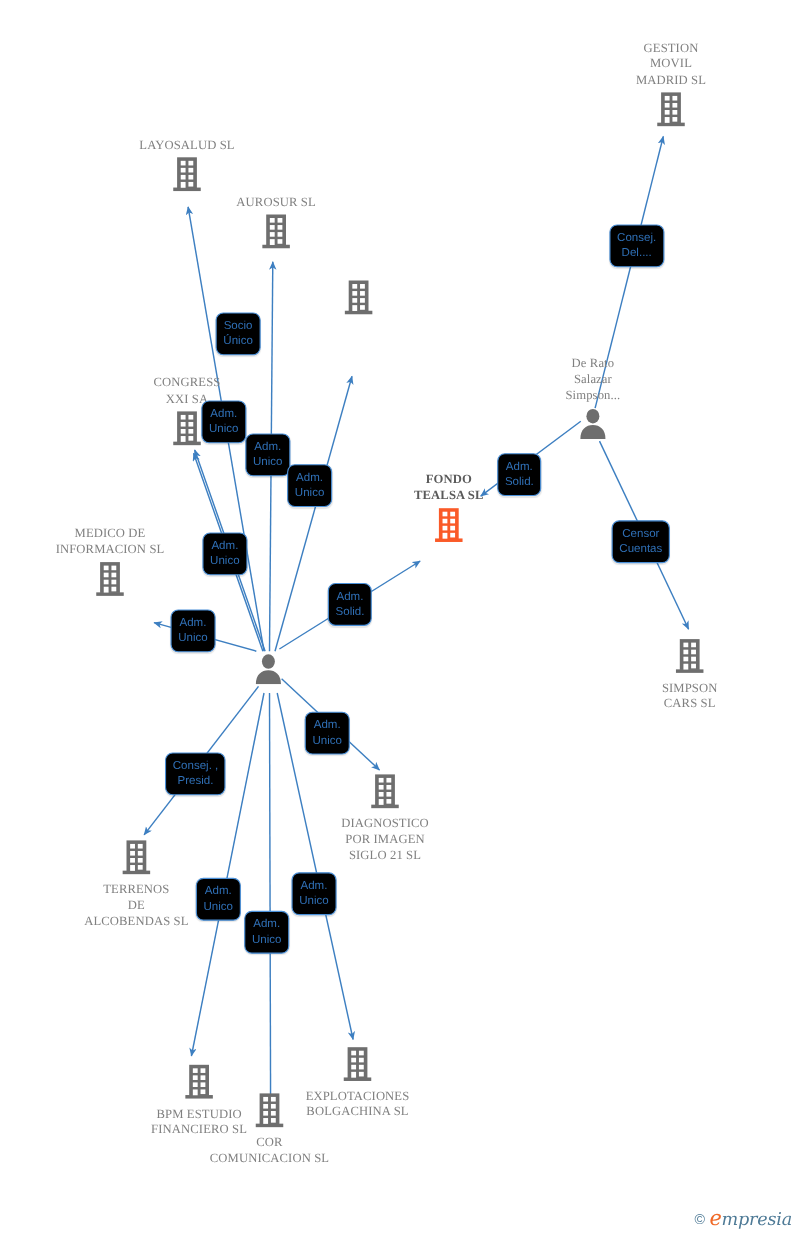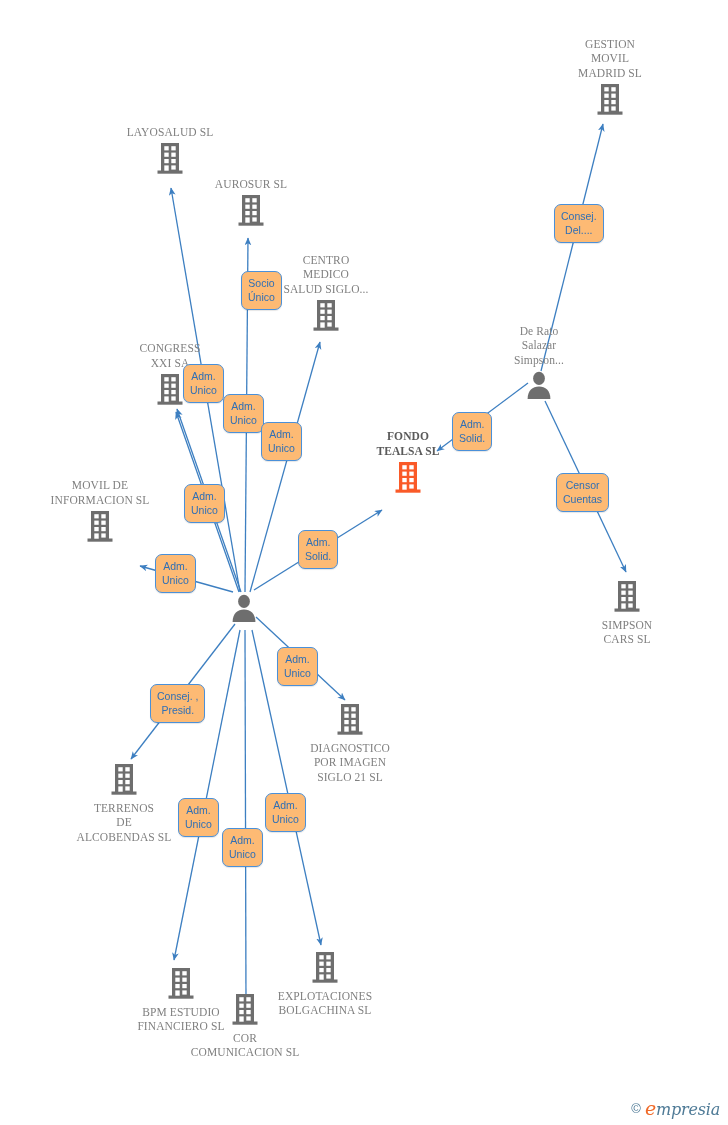--- a/index.html
+++ b/index.html
@@ -52,21 +52,21 @@
 
   .node.highlight .caption {
     color: #5a5a5a;
     font-weight: bold;
   }
 
   
   .chip {
     position: absolute;
     box-sizing: border-box;
-    background: #fdba74;
+    background: #000000;
     border: 1.4px solid #4a90d9;
     border-radius: 7px;
     color: #2f6fb5;
     font-size: 10.5px;
     line-height: 14px;
     text-align: center;
     padding: 4px 6px 5px 6px;
     white-space: pre-line;
     box-shadow: 0 1px 1px rgba(0,0,0,0.10);
   }
@@ -149,23 +149,20 @@
             <rect x="15.3" y="5.2" width="4.4" height="4.2" fill="#fff"></rect>
             <rect x="8.3" y="11.6" width="4.4" height="4.2" fill="#fff"></rect>
             <rect x="15.3" y="11.6" width="4.4" height="4.2" fill="#fff"></rect>
             <rect x="8.3" y="18" width="4.4" height="4.2" fill="#fff"></rect>
             <rect x="15.3" y="18" width="4.4" height="4.2" fill="#fff"></rect>
             <rect x="8.3" y="24.4" width="4.4" height="5.3" fill="#fff"></rect>
             <rect x="15.3" y="24.4" width="4.4" height="4.2" fill="#fff"></rect>
           </svg></span>
       </div>
       <div class="node above" style="left: 326px; top: 252.5px;">
-        <span class="caption">CENTRO
-MEDICO
-SALUD SIGLO...</span>
         <span class="glyph"><svg width="28" height="34" viewBox="0 0 28 34" xmlns="http://www.w3.org/2000/svg">
             <rect x="5" y="2" width="18" height="28" fill="#6e6e6e"></rect>
             <rect x="1.5" y="29.5" width="25" height="3.2" fill="#6e6e6e"></rect>
             <rect x="8.3" y="5.2" width="4.4" height="4.2" fill="#fff"></rect>
             <rect x="15.3" y="5.2" width="4.4" height="4.2" fill="#fff"></rect>
             <rect x="8.3" y="11.6" width="4.4" height="4.2" fill="#fff"></rect>
             <rect x="15.3" y="11.6" width="4.4" height="4.2" fill="#fff"></rect>
             <rect x="8.3" y="18" width="4.4" height="4.2" fill="#fff"></rect>
             <rect x="15.3" y="18" width="4.4" height="4.2" fill="#fff"></rect>
             <rect x="8.3" y="24.4" width="4.4" height="5.3" fill="#fff"></rect>
@@ -182,21 +179,21 @@
             <rect x="15.3" y="5.2" width="4.4" height="4.2" fill="#fff"></rect>
             <rect x="8.3" y="11.6" width="4.4" height="4.2" fill="#fff"></rect>
             <rect x="15.3" y="11.6" width="4.4" height="4.2" fill="#fff"></rect>
             <rect x="8.3" y="18" width="4.4" height="4.2" fill="#fff"></rect>
             <rect x="15.3" y="18" width="4.4" height="4.2" fill="#fff"></rect>
             <rect x="8.3" y="24.4" width="4.4" height="5.3" fill="#fff"></rect>
             <rect x="15.3" y="24.4" width="4.4" height="4.2" fill="#fff"></rect>
           </svg></span>
       </div>
       <div class="node above" style="left: 100px; top: 478px;">
-        <span class="caption">MOVIL DE
+        <span class="caption">MEDICO DE
 INFORMACION SL</span>
         <span class="glyph"><svg width="28" height="34" viewBox="0 0 28 34" xmlns="http://www.w3.org/2000/svg">
             <rect x="5" y="2" width="18" height="28" fill="#6e6e6e"></rect>
             <rect x="1.5" y="29.5" width="25" height="3.2" fill="#6e6e6e"></rect>
             <rect x="8.3" y="5.2" width="4.4" height="4.2" fill="#fff"></rect>
             <rect x="15.3" y="5.2" width="4.4" height="4.2" fill="#fff"></rect>
             <rect x="8.3" y="11.6" width="4.4" height="4.2" fill="#fff"></rect>
             <rect x="15.3" y="11.6" width="4.4" height="4.2" fill="#fff"></rect>
             <rect x="8.3" y="18" width="4.4" height="4.2" fill="#fff"></rect>
             <rect x="15.3" y="18" width="4.4" height="4.2" fill="#fff"></rect>
@@ -345,21 +342,21 @@
             <rect x="8.3" y="18" width="4.4" height="4.2" fill="#fff"></rect>
             <rect x="15.3" y="18" width="4.4" height="4.2" fill="#fff"></rect>
             <rect x="8.3" y="24.4" width="4.4" height="5.3" fill="#fff"></rect>
             <rect x="15.3" y="24.4" width="4.4" height="4.2" fill="#fff"></rect>
           </svg></span>
         <span class="caption">EXPLOTACIONES
 BOLGACHINA SL</span>
       </div>
     </div>
   <div id="chips">
-      <div class="chip" style="left: 196px; top: 271px; margin-left: 45px;">Socio
+      <div class="chip" style="left: 196px; top: 284px;">Socio
 Único</div>
       <div class="chip" style="left: 223px; top: 394px;">Adm.
 Unico</div>
       <div class="chip" style="left: 183px; top: 364px;">Adm.
 Unico</div>
       <div class="chip" style="left: 261px; top: 422px;">Adm.
 Unico</div>
       <div class="chip" style="left: 184px; top: 484px;">Adm.
 Unico</div>
       <div class="chip" style="left: 298px; top: 530px;">Adm.

